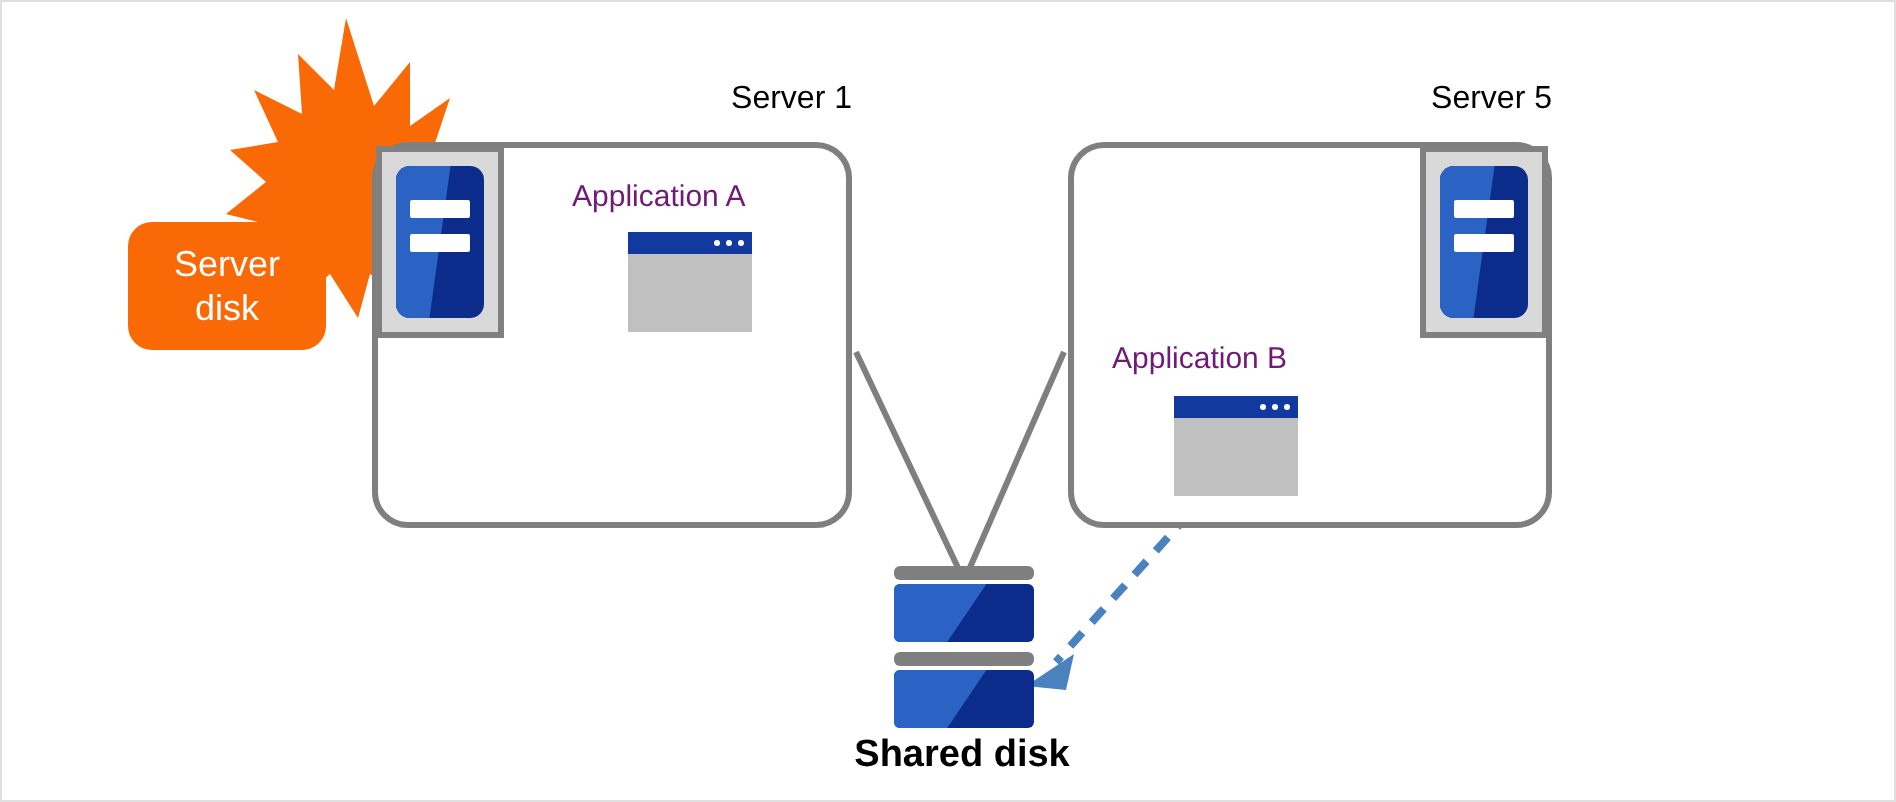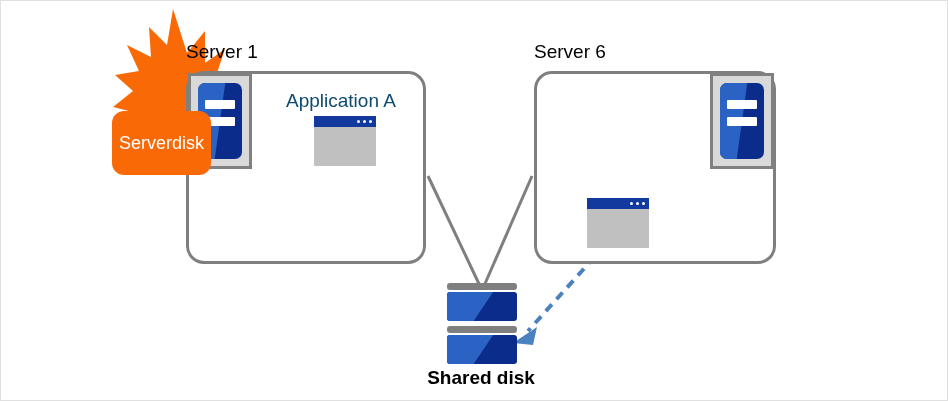--- a/index.html
+++ b/index.html
@@ -24,24 +24,24 @@
     border: 3px solid #7f7f7f;
     border-radius: 18px;
     background: #ffffff;
     box-sizing: border-box;
   }
   #server1-box { left: 185px; top: 70px; width: 240px; height: 193px; }
   #server2-box { left: 533px; top: 70px; width: 242px; height: 193px; }
 
   
   .server-title {
-    font-size: 19px;
+    font-size: 16px;
     color: #000000;
     white-space: nowrap;
-    text-align: left;
+    text-align: right;
   }
   #server1-title { left: 185px; top: 40px; width: 240px; }
   #server2-title { left: 533px; top: 40px; width: 242px; }
 
   
   .tower-frame {
     width: 64px;
     height: 96px;
     background: #d9d9d9;
     border: 3px solid #808080;
@@ -73,22 +73,22 @@
     width: 30px;
     height: 9px;
     background: #ffffff;
     border-radius: 1px;
   }
   .tower-bar.b1 { top: 17px; }
   .tower-bar.b2 { top: 34px; }
 
   
   .app-label {
-    font-size: 19px;
-    color: #0c4a6e;
+    font-size: 15px;
+    color: #701a75;
     white-space: nowrap;
   }
   #app-a-label { left: 285px; top: 89px; }
   #app-b-label { left: 555px; top: 170px; }
 
   .app-window {
     width: 62px;
     height: 50px;
     background: #c0c0c0;
     box-sizing: border-box;
@@ -151,25 +151,24 @@
     left: 63px;
     top: 110px;
     width: 99px;
     height: 64px;
     background: #f96a07;
     border-radius: 12px;
     color: #ffffff;
     font-size: 18px;
     line-height: 22px;
     display: flex;
-    flex-direction: row;
+    flex-direction: column;
     align-items: center;
     justify-content: center;
     text-align: center;
-    margin-left: 48px;
   }
 
   
   #overlay {
     left: 0; top: 0;
     width: 948px;
     height: 401px;
     pointer-events: none;
   }
 </style>
@@ -209,32 +208,33 @@
   <div class="abs app-label" id="app-a-label">Application A</div>
 
   <div class="abs app-window" id="app-a-window">
     <div class="titlebar">
       <span class="dot"></span>
       <span class="dot"></span>
       <span class="dot"></span>
     </div>
   </div>
 
-  <div class="abs server-title" id="server2-title">Server 6</div>
+  <div class="abs server-title" id="server2-title">Server 5</div>
 
   <div class="abs server-box" id="server2-box"></div>
 
   <div class="abs tower-frame" id="server2-tower">
     <div class="tower-body">
       <div class="light"></div>
       <div class="tower-bar b1"></div>
       <div class="tower-bar b2"></div>
     </div>
   </div>
 
+  <div class="abs app-label" id="app-b-label">Application B</div>
 
   <div class="abs app-window" id="app-b-window">
     <div class="titlebar">
       <span class="dot"></span>
       <span class="dot"></span>
       <span class="dot"></span>
     </div>
   </div>
 
   <div class="abs" id="disk-group">

